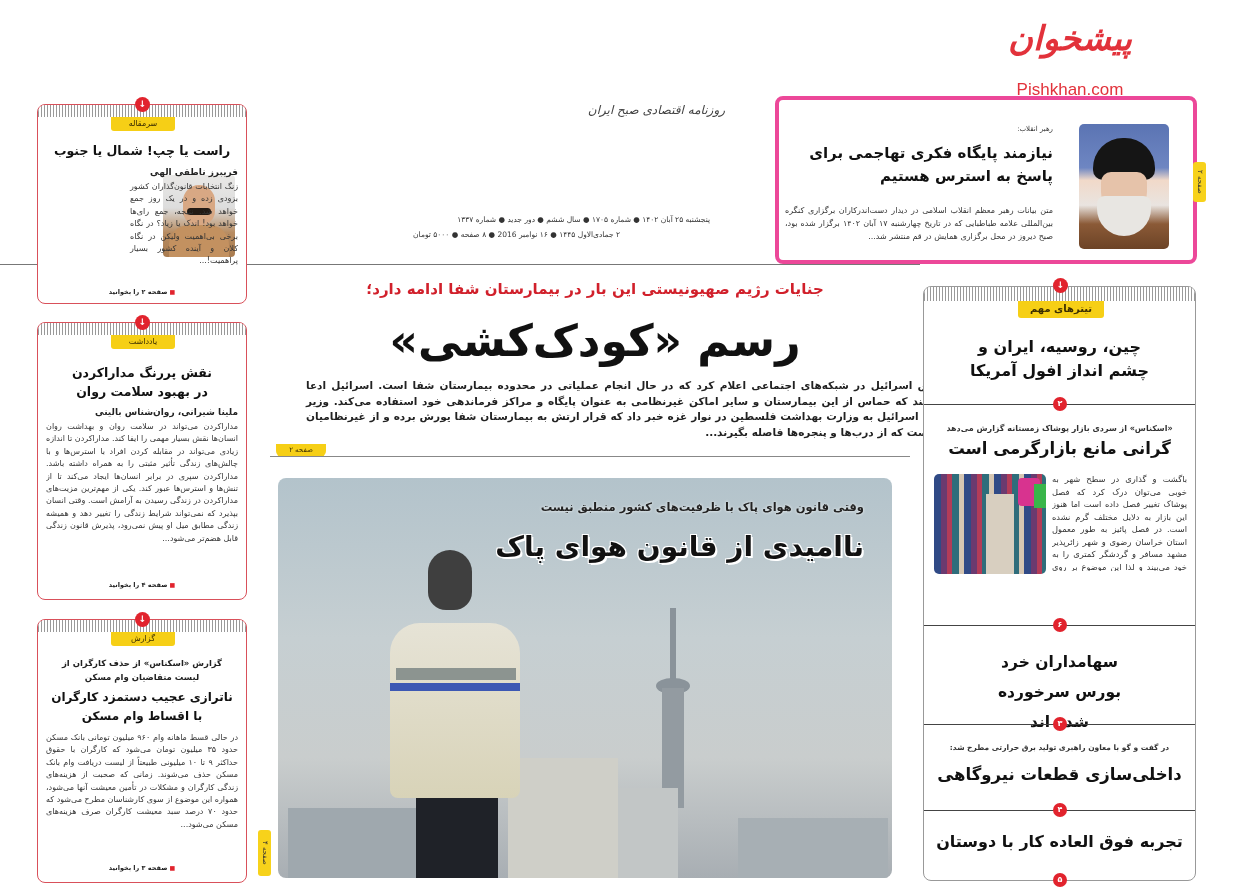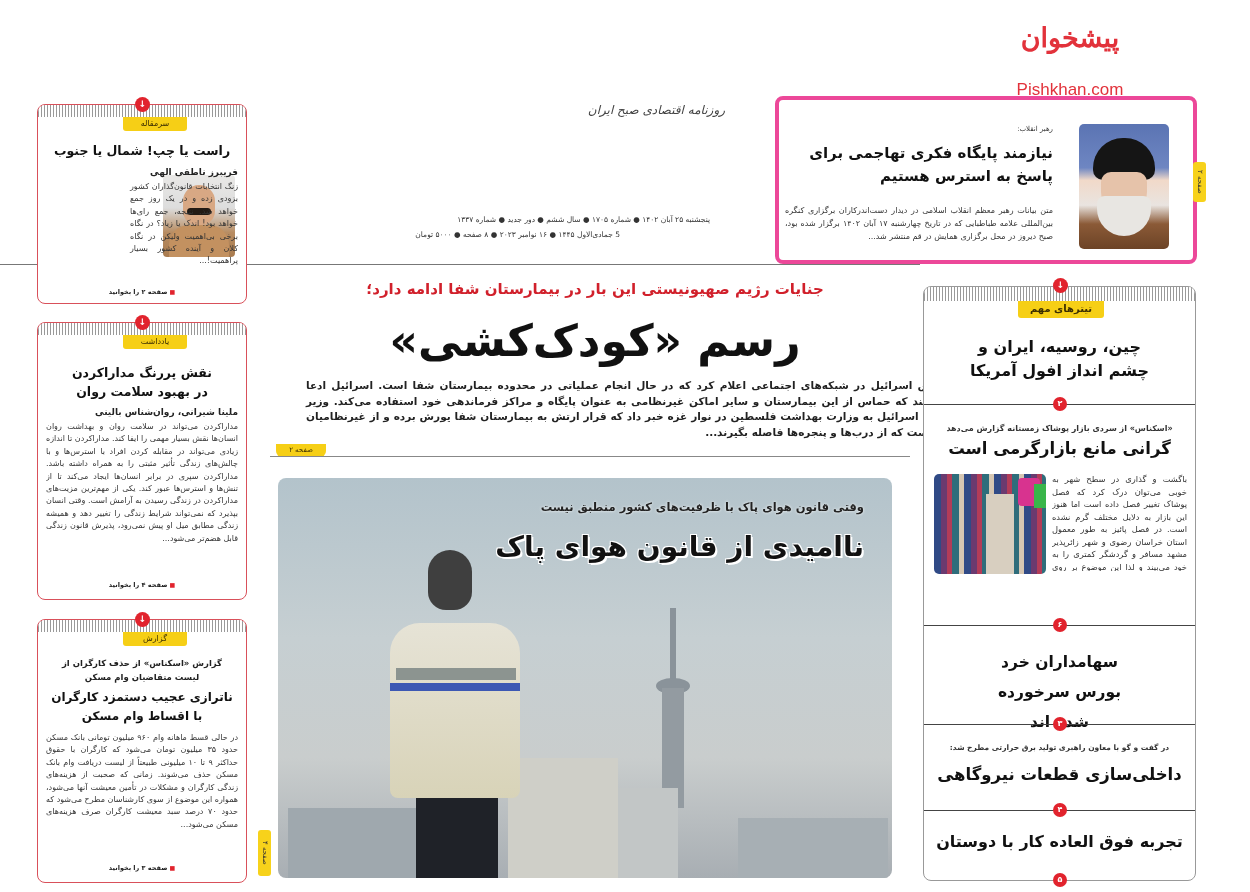--- a/index.html
+++ b/index.html
@@ -3,21 +3,21 @@
 <meta charset="utf-8">
 <style>
   * { box-sizing: border-box; margin: 0; padding: 0; }
   html, body { width: 1250px; height: 892px; background: #ffffff; overflow: hidden; }
   body { font-family: "DejaVu Sans", sans-serif; color: #1a1a1a; position: relative; direction: rtl; }
 
   .abs { position: absolute; }
 
   
   .pk-logo { left: 1000px; top: 8px; width: 140px; height: 95px; text-align: center; direction: rtl; }
-  .pk-fa { font-family: "DejaVu Serif", serif; color: #e2323b; font-size: 27px; font-weight: bold; line-height: 60px; display: block; }
+  .pk-fa { font-family: "DejaVu Serif", serif; color: #e2323b; font-size: 34px; font-style: italic; font-weight: bold; line-height: 60px; display: block; }
   .pk-en { font-family: Liberation Sans, sans-serif; color: #e2323b; font-size: 17px; display: block; direction: ltr; margin-top: 12px; }
 
   
   .masthead { left: 290px; top: 95px; width: 480px; height: 160px; }
   .mast-logo { position: absolute; left: 0; top: 0; width: 440px; height: 125px; display: flex; align-items: center; justify-content: center; }
   .mast-logo span { font-family: "DejaVu Sans", sans-serif; font-weight: bold; font-size: 108px; color: #e3262e; letter-spacing: -2px;
     text-shadow: 2px 2px 0 #7a7a7a, -1px -1px 0 #ffffff; line-height: 1; }
   .mast-tagline { position: absolute; right: 45px; top: 8px; font-family: "DejaVu Serif", serif; font-style: italic; font-size: 12px; color: #444; }
   .mast-info1, .mast-info2 { position: absolute; right: 60px; font-size: 7.5px; color: #333; white-space: nowrap; }
   .mast-info1 { top: 120px; }
@@ -39,21 +39,21 @@
   
   .top-rule { left: 0; top: 264px; width: 920px; height: 1px; background: #777; }
 
   
   .lbox { position: absolute; left: 37px; width: 210px; border: 1.5px solid #d9505a; border-radius: 8px; background: #fff; }
   .lbox .hatch { position: absolute; left: 0; right: 0; top: 0; height: 12px; border-radius: 7px 7px 0 0;
     background: repeating-linear-gradient(90deg, #999 0 1px, #fff 1px 3px); }
   .pin { position: absolute; width: 15px; height: 15px; border-radius: 50%; background: #e1232d; color: #fff; font-size: 9px; line-height: 15px; text-align: center; font-weight: bold; }
   .lbox .pin { left: 97px; top: -8px; }
   .label-tag { position: absolute; background: #f6cf16; color: #3a2d00; font-size: 8px; text-align: center; line-height: 13px; height: 14px; border-radius: 0 0 3px 3px; }
-  .lbox .label-tag { left: 73px; top: 12px; width: 64px; margin-left: 12px; }
+  .lbox .label-tag { left: 73px; top: 12px; width: 64px; }
   .lbox-title { position: absolute; left: 8px; right: 8px; font-size: 12.5px; font-weight: bold; text-align: center; line-height: 19px; color: #111; }
   .lbox-author { position: absolute; font-size: 9px; font-weight: bold; color: #222; }
   .lbox-body { position: absolute; font-size: 8px; line-height: 12.4px; color: #333; text-align: justify; }
   .readmore { position: absolute; left: 0; right: 0; text-align: center; font-size: 6.5px; font-weight: bold; color: #222; }
   .readmore::before { content: "■ "; color: #e1232d; font-size: 6px; }
 
   .lbox1 { top: 104px; height: 200px; }
   .lbox2 { top: 322px; height: 278px; }
   .lbox3 { top: 619px; height: 264px; }
 
@@ -111,21 +111,21 @@
 <body>
 
 <div class="abs pk-logo">
   <span class="pk-fa">پیشخوان</span>
   <span class="pk-en">Pishkhan.com</span>
 </div>
 
 <div class="abs masthead">
   <div class="mast-tagline">روزنامه اقتصادی صبح ایران</div>
   <div class="mast-info1">پنجشنبه ۲۵ آبان ۱۴۰۲ ● شماره ۱۷۰۵ ● سال ششم ● دور جدید ● شماره ۱۳۳۷</div>
-  <div class="mast-info2">5 جمادی‌الاول ۱۴۴۵ ● ۱۶ نوامبر ۲۰۲۳ ● ۸ صفحه ● ۵۰۰۰ تومان</div>
+  <div class="mast-info2">۲ جمادی‌الاول ۱۴۴۵ ● ۱۶ نوامبر 2016 ● ۸ صفحه ● ۵۰۰۰ تومان</div>
 </div>
 
 <div class="abs leader-box">
   <div class="leader-photo">
     <div class="turban"></div>
       <div class="face"></div>
       <div class="beard"></div>
   </div>
   <div class="leader-kicker">رهبر انقلاب:</div>
   <div class="leader-title">نیازمند پایگاه فکری تهاجمی برای پاسخ به استرس هستیم</div>

